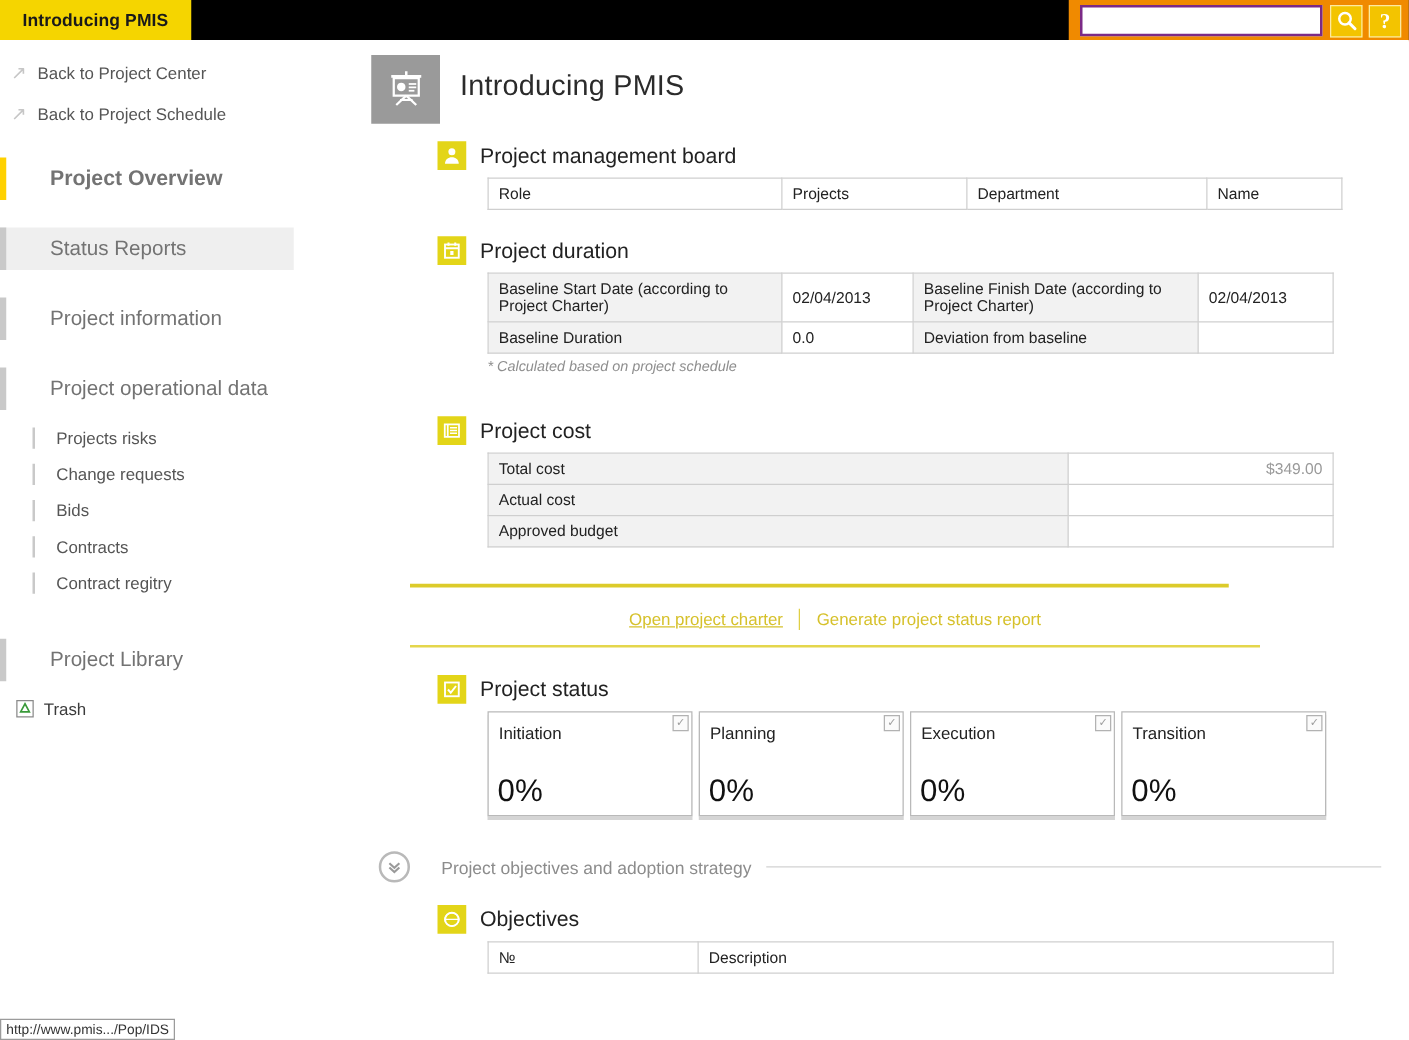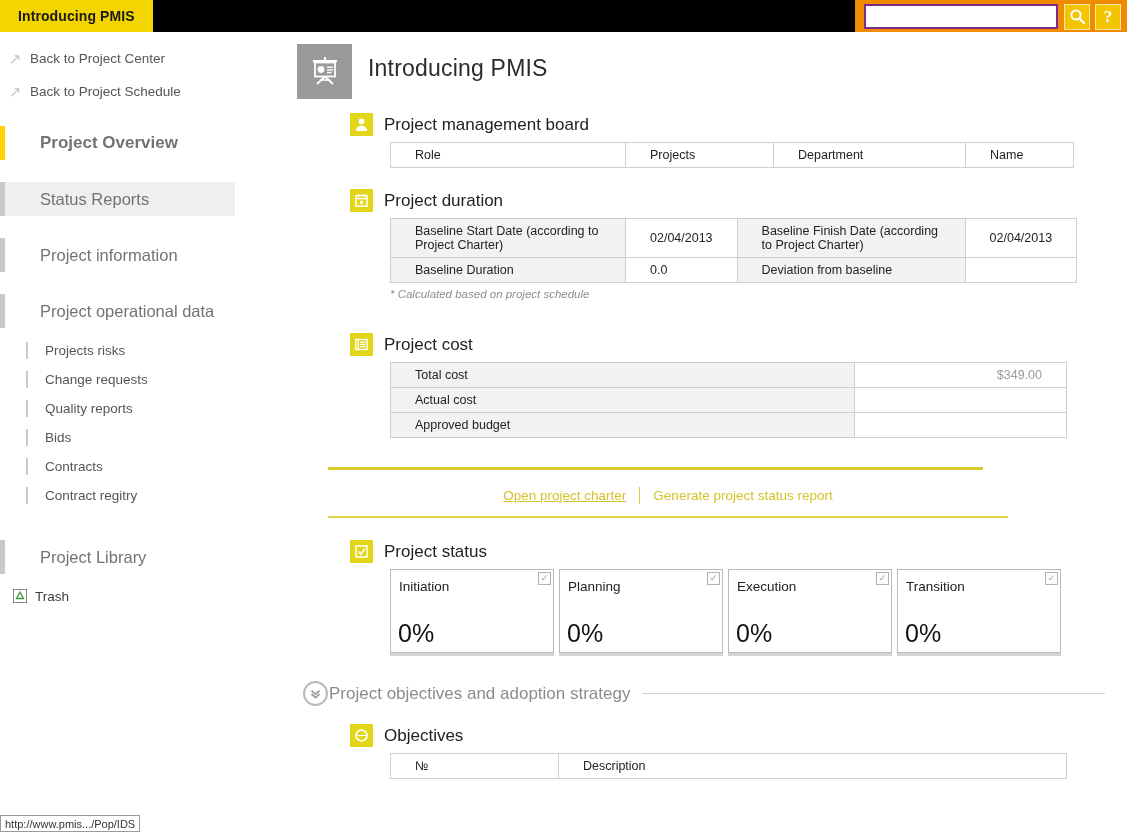--- a/index.html
+++ b/index.html
@@ -147,21 +147,21 @@
   }
   .sec-title { font-size: 17px; color: #222222; margin-left: 11px; }
 
   table.grid { border-collapse: collapse; table-layout: fixed; margin-left: 40px; }
   table.grid td, table.grid th {
     border: 1px solid #cfcfcf;
     font-size: 12.5px;
     font-weight: normal;
     text-align: left;
     color: #222222;
-    padding: 5px 24px;
+    padding: 5px 8px;
     vertical-align: middle;
   }
   .cell-label { background: #f2f2f2; }
   .cell-value { background: #ffffff; color: #8a8a8a; }
   .cell-value.right { text-align: right; color: #9a9a9a; }
   .note {
     margin-left: 40px; margin-top: 5px;
     font-size: 11.5px; font-style: italic; color: #8e8e8e;
   }
 
@@ -207,21 +207,21 @@
   .card .pct { position: absolute; bottom: 4px; left: 7px; font-size: 25px; color: #111; }
 
   
   .collapse-row { display: flex; align-items: center; margin: 28px 0 0 15px; }
   .collapse-ic {
     width: 25px; height: 25px; border-radius: 50%;
     border: 2px solid #b9b9b9; color: #9a9a9a;
     display: flex; align-items: center; justify-content: center;
     font-size: 13px; flex: 0 0 auto; cursor: pointer;
   }
-  .collapse-title { font-size: 17px; color: #8c8c8c; margin-left: 1px; white-space: nowrap; }
+  .collapse-title { font-size: 14px; color: #8c8c8c; margin-left: 25px; white-space: nowrap; }
   .collapse-line { flex: 1 1 auto; height: 1px; background: #d2d2d2; margin-left: 12px; margin-right: 22px; }
 
   .status-tip {
     position: absolute; left: 0; bottom: 0;
     max-width: 222px;
     border: 1px solid #9b9b9b;
     background: #ffffff;
     font-size: 11px; color: #333;
     padding: 2px 4px 1px 4px;
     white-space: nowrap;
@@ -283,24 +283,20 @@
   </div>
 
   <div style="height:8px"></div>
   <div class="nav-sub">
     <span class="tick"></span>
     <span>Projects risks</span>
   </div>
   <div class="nav-sub">
     <span class="tick"></span>
     <span>Change requests</span>
-  </div>
-  <div class="nav-sub">
-    <span class="tick"></span>
-    <span>Quality reports</span>
   </div>
   <div class="nav-sub">
     <span class="tick"></span>
     <span>Bids</span>
   </div>
   <div class="nav-sub">
     <span class="tick"></span>
     <span>Contracts</span>
   </div>
   <div class="nav-sub">

